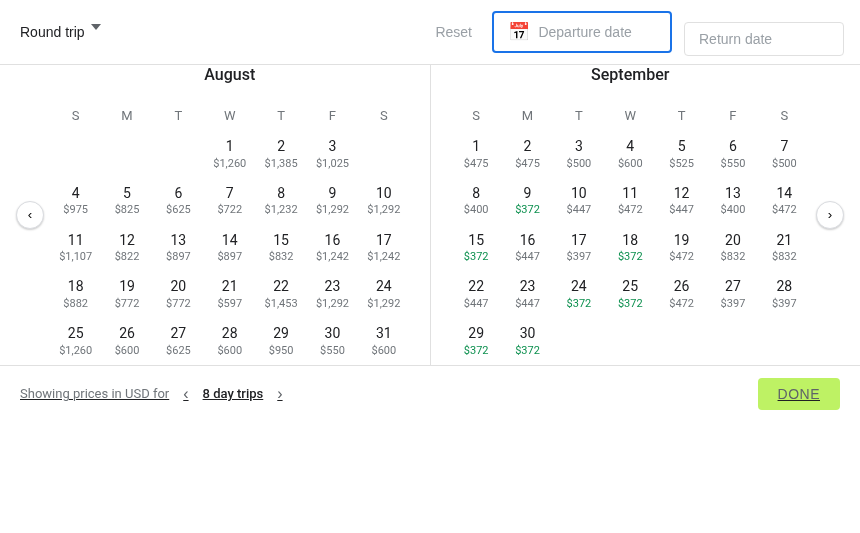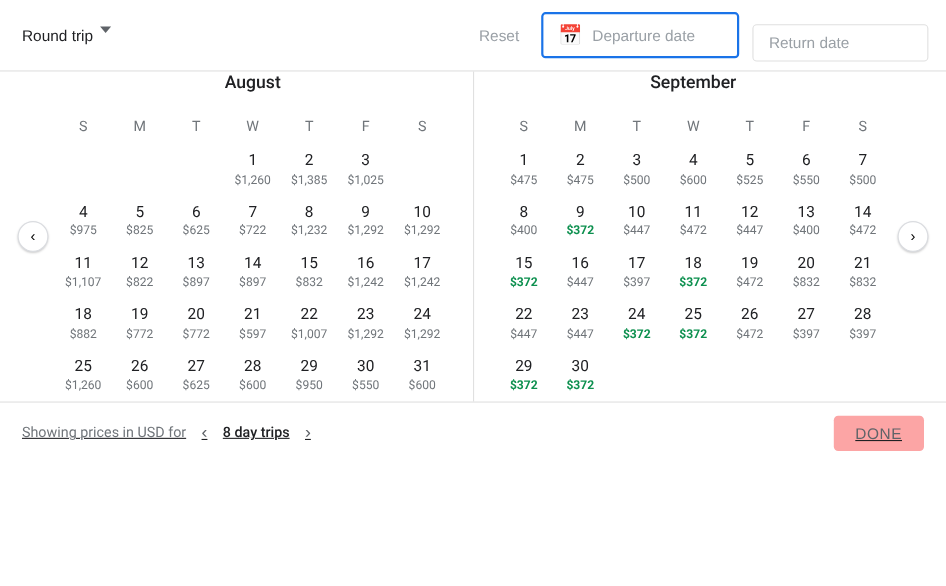--- a/index.html
+++ b/index.html
@@ -129,21 +129,21 @@
       color: #202124;
       line-height: 1.4;
     }
     .day-price {
       font-size: 11px;
       color: #70757a;
       line-height: 1.2;
     }
     .day-price.cheap {
       color: #0d904f;
-      font-weight: 700;
+      font-weight: 400;
       text-align: right;
     }
 
     
     .month-divider {
       width: 1px;
       background: #e0e0e0;
       margin: 0;
       align-self: stretch;
     }
@@ -213,21 +213,21 @@
     .nav-chevron {
       background: none;
       border: none;
       cursor: pointer;
       font-size: 16px;
       color: #5f6368;
       padding: 2px 6px;
     }
     .done-btn {
       margin-left: auto;
-      background: #fca5a5;
+      background: #bef264;
       border: none;
       border-radius: 4px;
       padding: 8px 20px;
       font-size: 14px;
       font-weight: 500;
       color: #5f6368;
       cursor: pointer;
       letter-spacing: 0.5px;
     }
     .outer-wrapper {
@@ -359,21 +359,21 @@
             <div class="day-cell">
               <span class="day-num">20</span>
               <span class="day-price">$772</span>
             </div>
             <div class="day-cell">
               <span class="day-num">21</span>
               <span class="day-price">$597</span>
             </div>
             <div class="day-cell">
               <span class="day-num">22</span>
-              <span class="day-price">$1,007</span>
+              <span class="day-price">$1,453</span>
             </div>
             <div class="day-cell">
               <span class="day-num">23</span>
               <span class="day-price">$1,292</span>
             </div>
             <div class="day-cell">
               <span class="day-num">24</span>
               <span class="day-price">$1,292</span>
             </div>
           </div>

